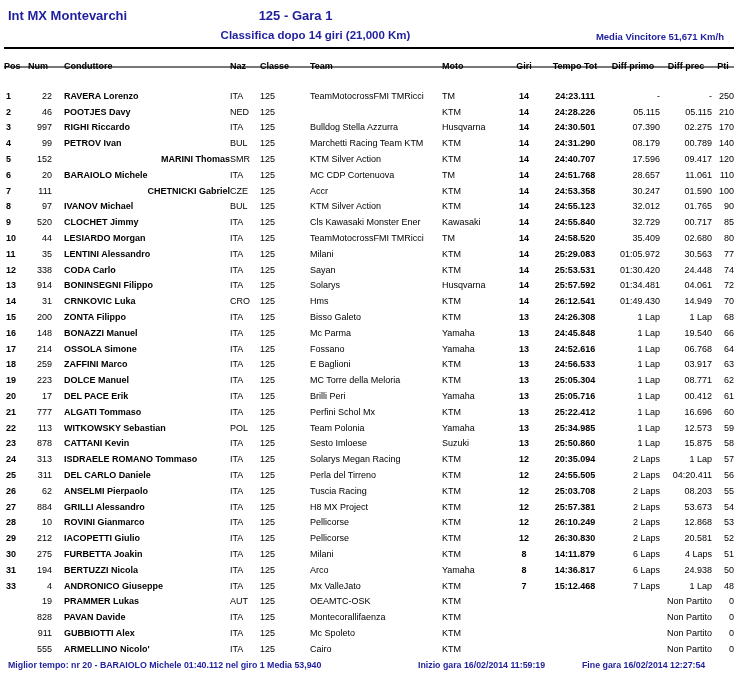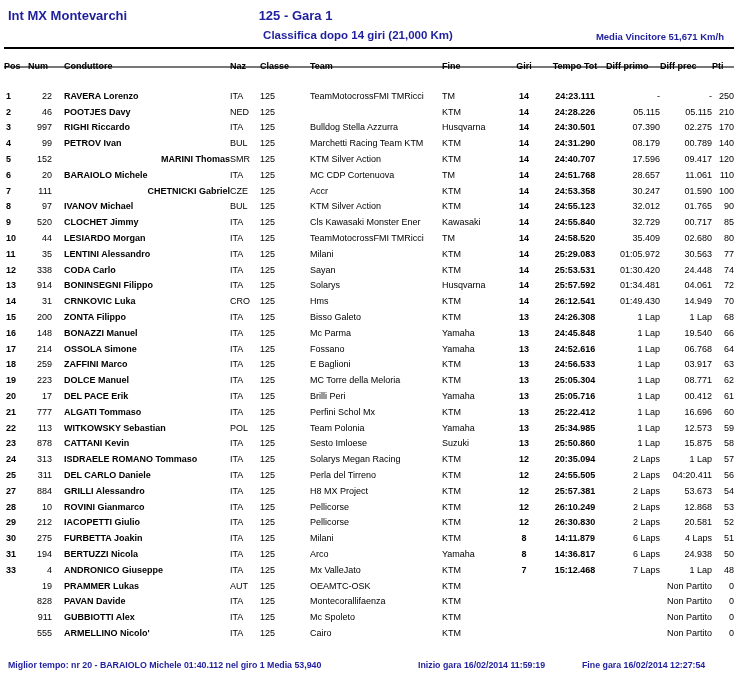--- a/index.html
+++ b/index.html
@@ -10,21 +10,21 @@
   }
   .event-title {
     position: absolute; left: 8px; top: 8px;
     font-size: 13px; font-weight: bold; color: #1f1f9e;
   }
   .race-title {
     position: absolute; left: 0; width: 591px; top: 8px; text-align: center;
     font-size: 13px; font-weight: bold; color: #1f1f9e;
   }
   .subtitle {
-    position: absolute; left: 0; width: 716px; top: 29px; text-align: center;
+    position: absolute; left: 0; width: 631px; top: 29px; text-align: center;
     font-size: 11.5px; font-weight: bold; color: #1f1f9e;
   }
   .media {
     position: absolute; right: 18px; top: 31px;
     font-size: 9.5px; font-weight: bold; color: #1f1f9e;
   }
   .hdr-line {
     position: absolute; left: 4px; width: 730px; height: 2px; background: #000;
   }
   .hdr-line.top { top: 47px; }
@@ -39,21 +39,21 @@
   }
   td {
     height: 15.8px; padding: 0; white-space: nowrap; overflow: hidden;
   }
   td.pos { font-weight: bold; text-align: left; padding-left: 2px; }
   td.num { text-align: right; padding-right: 6px; }
   td.name { font-weight: bold; }
   td.laps { font-weight: bold; text-align: center; }
   td.time { font-weight: bold; text-align: center; }
   td.r { text-align: right; }
-  th.r { text-align: left; }
+  th.r { text-align: center; }
   th.c { text-align: center; }
   .tbody-spacer td { height: 4px; }
   .footer {
     position: absolute; top: 660px; font-size: 8.8px; font-weight: bold; color: #1f1f9e;
   }
 </style>
 </head>
 <body>
 
 <div class="event-title">Int MX Montevarchi</div>
@@ -80,21 +80,21 @@
     <col style="width:22px">
   </colgroup>
   <thead>
     <tr>
       <th>Pos</th>
       <th>Num</th>
       <th style="padding-left:6px">Conduttore</th>
       <th>Naz</th>
       <th>Classe</th>
       <th>Team</th>
-      <th>Fine</th>
+      <th>Moto</th>
       <th class="c">Giri</th>
       <th class="c">Tempo Tot</th>
       <th class="r">Diff primo</th>
       <th class="r">Diff prec</th>
       <th class="r">Pti</th>
     </tr>
   </thead>
   <tbody id="rows">
     <tr class="tbody-spacer">
         <td colspan="12"></td>
@@ -443,20 +443,34 @@
         <td>125</td>
         <td>Perla del Tirreno</td>
         <td>KTM</td>
         <td class="laps">12</td>
         <td class="time">24:55.505</td>
         <td class="r">2 Laps</td>
         <td class="r">04:20.411</td>
         <td class="r">56</td>
       </tr>
       <tr>
+        <td class="pos">26</td>
+        <td class="num">62</td>
+        <td class="name" style="padding-left: 6px;">ANSELMI Pierpaolo</td>
+        <td>ITA</td>
+        <td>125</td>
+        <td>Tuscia Racing</td>
+        <td>KTM</td>
+        <td class="laps">12</td>
+        <td class="time">25:03.708</td>
+        <td class="r">2 Laps</td>
+        <td class="r">08.203</td>
+        <td class="r">55</td>
+      </tr>
+      <tr>
         <td class="pos">27</td>
         <td class="num">884</td>
         <td class="name" style="padding-left: 6px;">GRILLI Alessandro</td>
         <td>ITA</td>
         <td>125</td>
         <td>H8 MX Project</td>
         <td>KTM</td>
         <td class="laps">12</td>
         <td class="time">25:57.381</td>
         <td class="r">2 Laps</td>

